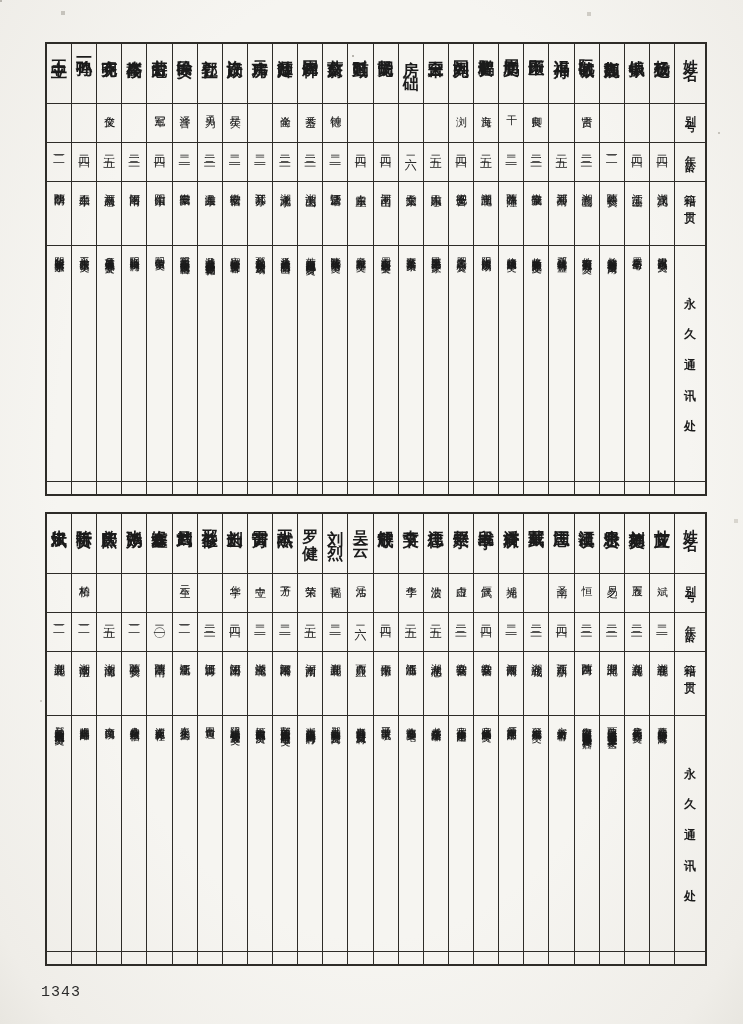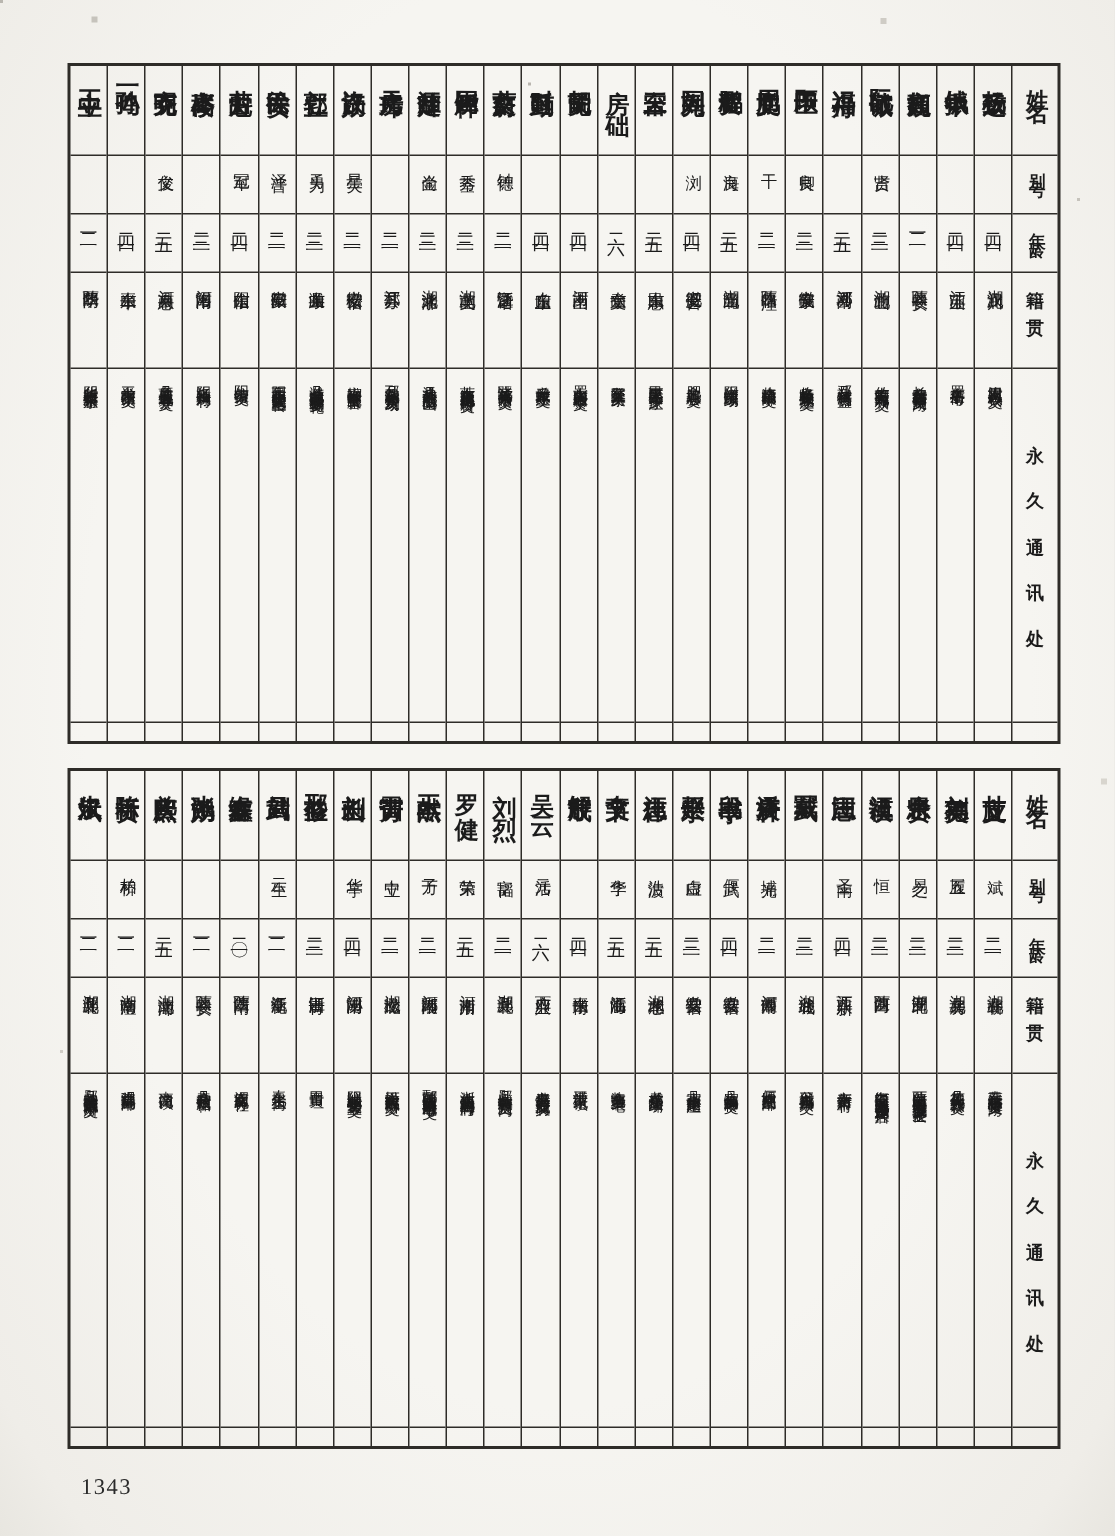--- a/index.html
+++ b/index.html
@@ -53,23 +53,23 @@
   .c-addr .vt{font-size:10px;letter-spacing:0.6px;}
   .c-foot{height:12px;border-bottom:none;padding:0;}
   
   .hcol .c-name .vt{font-size:15px;font-weight:bold;letter-spacing:0.55em;}
   .hcol .c-alt .vt{font-size:11px;font-weight:bold;letter-spacing:0.55em;}
   .hcol .c-age .vt{font-size:11px;font-weight:bold;letter-spacing:0.55em;}
   .hcol .c-native .vt{font-size:12px;font-weight:bold;letter-spacing:1.5em;}
   .hcol .c-addr{align-items:center;}
   .hcol .c-addr .vt{font-size:12px;font-weight:bold;letter-spacing:2.55em;}
   .pageno{
-    position:absolute;left:54px;top:984px;
+    position:absolute;left:41px;top:984px;
     font-size:15px;letter-spacing:1px;color:#2a2a2a;
-    font-family:Liberation Serif, serif;
+    font-family:Liberation Mono, monospace;
   }
 </style>
 </head>
 <body>
 
 <div class="page">
   <div class="specks"></div>
   <div class="vtable" data-table-index="0">
       <div class="vcol hcol">
         <div class="vcell c-name">

